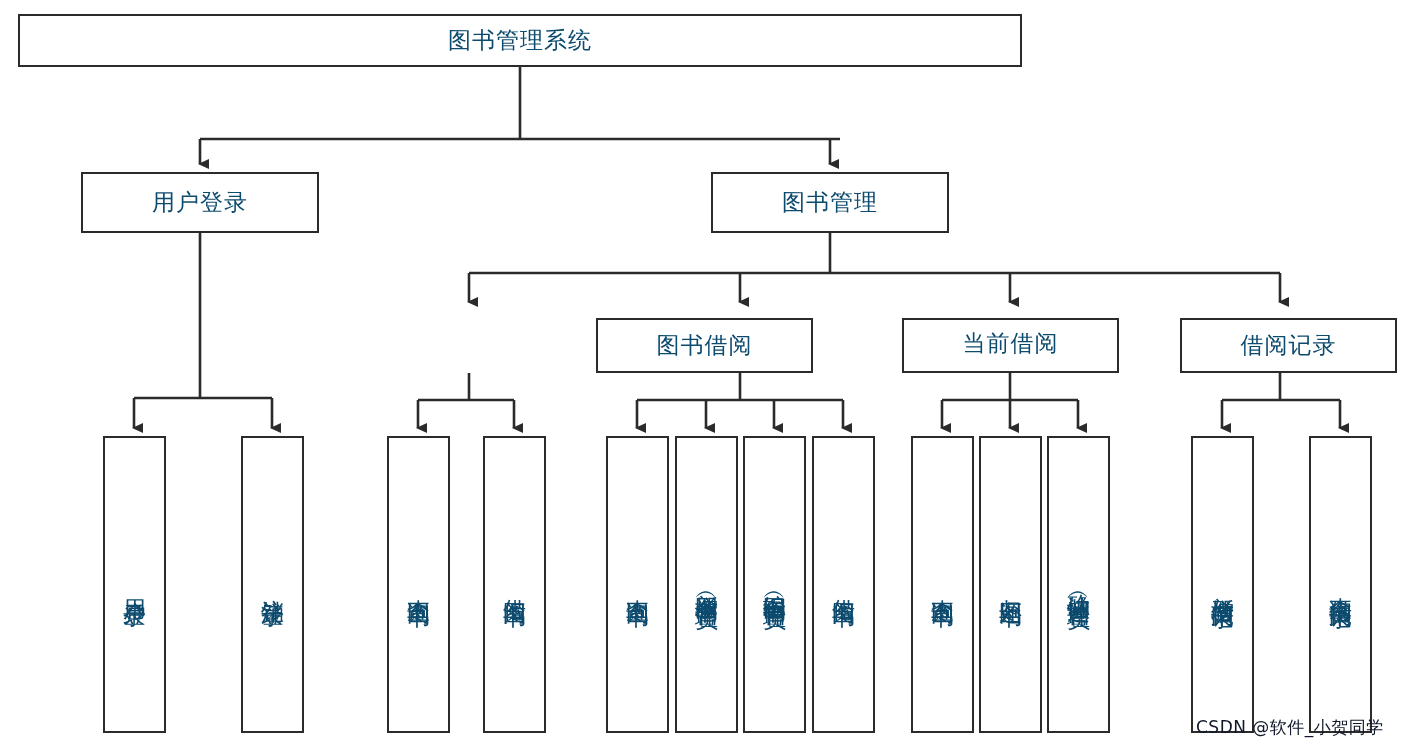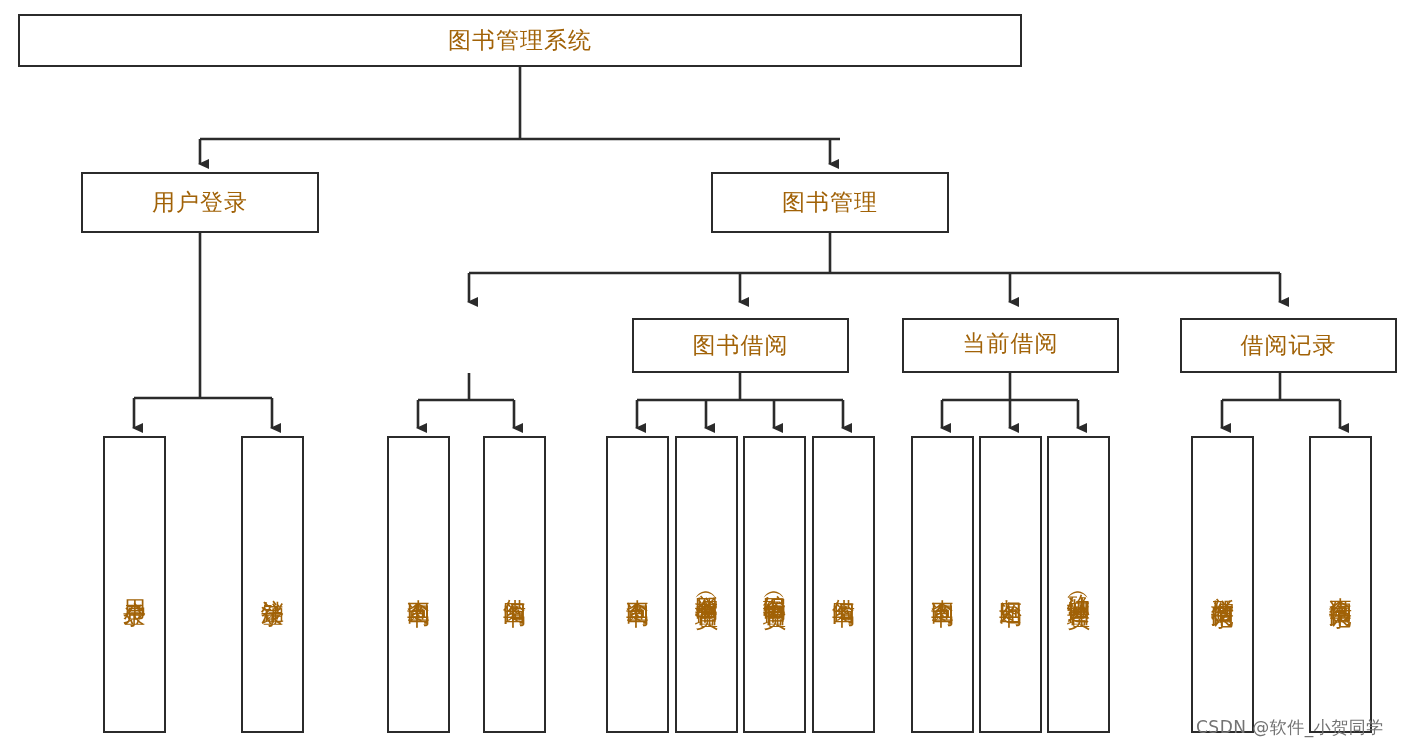--- a/index.html
+++ b/index.html
@@ -26,21 +26,21 @@
     pointer-events: none;
   }
   .node {
     position: absolute;
     box-sizing: border-box;
     border: 2px solid #2b2b2b;
     background: #ffffff;
     display: flex;
     align-items: center;
     justify-content: center;
-    color: #a16207;
+    color: #0c4a6e;
     text-align: center;
   }
   .node.horiz {
     font-size: 23px;
     letter-spacing: 1px;
     line-height: 1.2;
   }
   .node.vert {
     writing-mode: vertical-rl;
     text-orientation: upright;
@@ -50,21 +50,21 @@
     padding: 6px 0;
   }
   .node.vert .vlabel {
     writing-mode: vertical-rl;
     text-orientation: upright;
     display: block;
     white-space: nowrap;
   }
   .watermark {
     position: absolute;
-    color: #737373;
+    color: #0f172a;
     font-size: 17px;
     letter-spacing: 0.5px;
     white-space: nowrap;
     user-select: none;
   }
 </style>
 </head>
 <body>
 
 <div id="canvas">
@@ -123,21 +123,21 @@
     <span>图书管理系统</span>
   </div>
 
   <div class="node horiz" style="left:81px; top:172px; width:238px; height:61px;">
     <span>用户登录</span>
   </div>
   <div class="node horiz" style="left:711px; top:172px; width:238px; height:61px;">
     <span>图书管理</span>
   </div>
 
-  <div class="node horiz" style="left:632px; top:318px; width:217px; height:55px;">
+  <div class="node horiz" style="left:596px; top:318px; width:217px; height:55px;">
     <span>图书借阅</span>
   </div>
   <div class="node horiz" style="left:902px; top:318px; width:217px; height:55px;font-family:Liberation Mono, monospace;">
     <span>当前借阅</span>
   </div>
   <div class="node horiz" style="left:1172px; top:318px; width:217px; height:55px;margin-left:8px;">
     <span>借阅记录</span>
   </div>
 
   <div class="node vert" style="left:103px; top:436px; width:63px; height:297px;">

